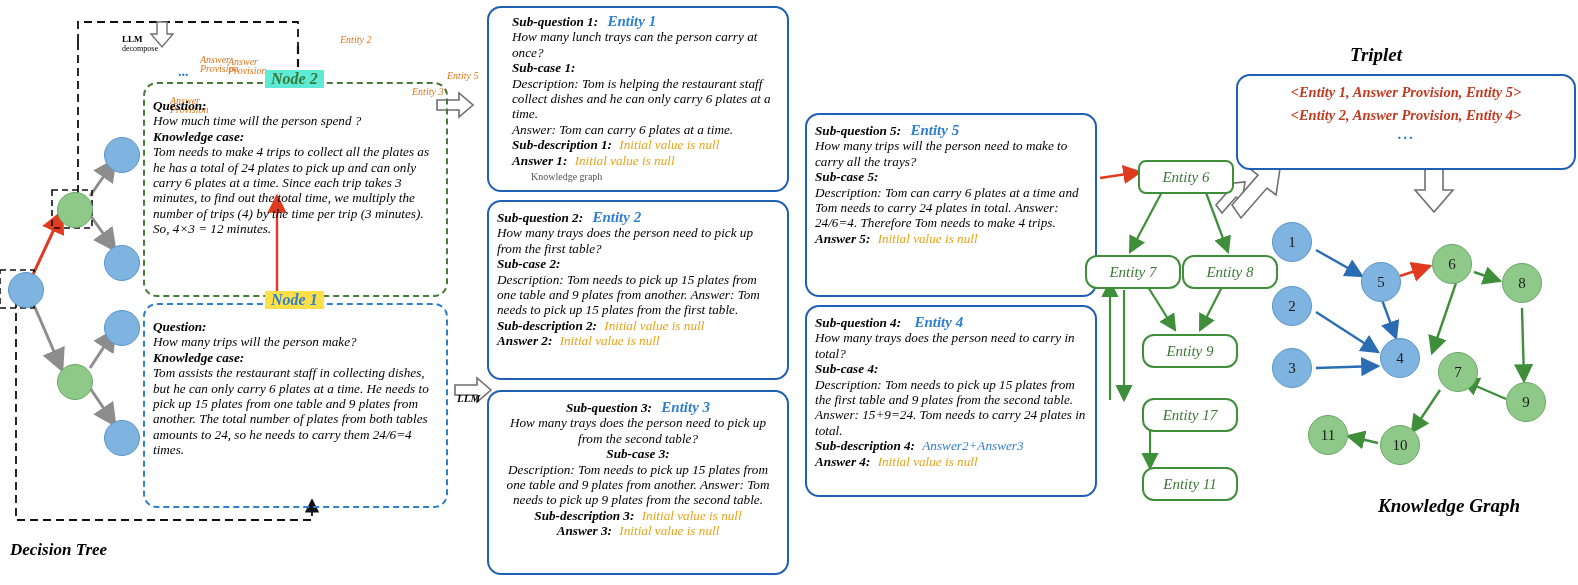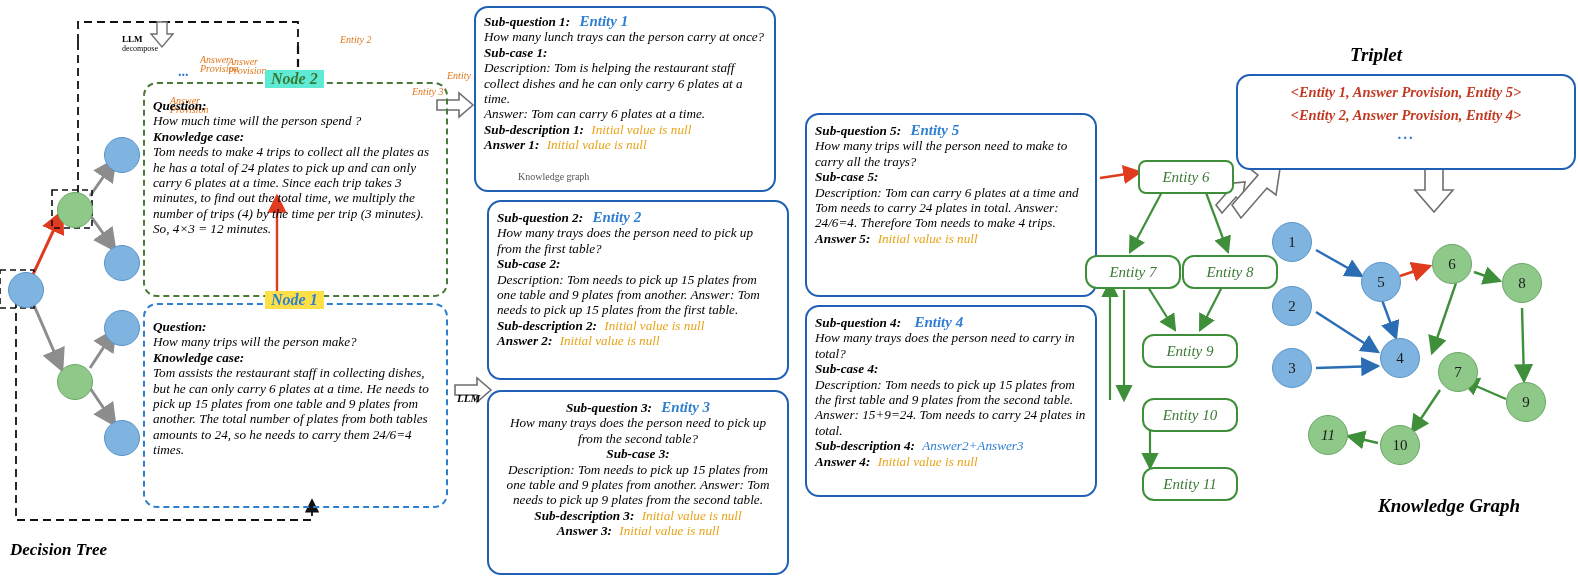--- a/index.html
+++ b/index.html
@@ -162,21 +162,21 @@
   <div class="abs lbl-blue" style="left:120px;top:-14px;background:#fde047;padding:0 6px;font-size:16px;">Node 1</div>
   <div class="txt" style="padding:14px 8px 0 8px;">
     <div class="bd">Question:</div>
     <div class="it">How many trips will the person make?</div>
     <div class="bd">Knowledge case:</div>
     <div class="it">Tom assists the restaurant staff in collecting dishes, but he can only carry 6 plates at a time. He needs to pick up 15 plates from one table and 9 plates from another. The total number of plates from both tables amounts to 24, so he needs to carry them 24/6=4 times.</div>
   </div>
 </div>
 <div class="abs" style="left:457px;top:392px;font-size:11px;font-weight:bold;font-style:italic;">LLM</div>
 
-<div class="box sub-box" style="left:474px;top:6px;width:302px;height:186px;">
+<div class="box sub-box" style="left:487px;top:6px;width:302px;height:186px;padding-left:15px;">
   <div class="txt" style="padding:6px 8px 0 8px;">
     <div><span class="bd">Sub-question 1:</span>
       <span class="lbl-blue" style="margin-left:6px;font-size:15px;">Entity 1</span></div>
     <div class="it">How many lunch trays can the person carry at once?</div>
     <div class="bd">Sub-case 1:</div>
     <div class="it">Description: Tom is helping the restaurant staff collect dishes and he can only carry 6 plates at a time.</div>
     <div class="it">Answer: Tom can carry 6 plates at a time.</div>
     <div><span class="bd">Sub-description 1:</span>
       <span class="orange-n" style="margin-left:4px;">Initial value is null</span></div>
     <div><span class="bd">Answer 1:</span>
@@ -236,35 +236,35 @@
       <span class="blue-n" style="margin-left:4px;">Answer2+Answer3</span></div>
     <div><span class="bd">Answer 4:</span>
       <span class="orange-n" style="margin-left:4px;">Initial value is null</span></div>
   </div>
 </div>
 
 <div class="ent" style="left:1138px;top:160px;width:92px;height:30px;border-radius:8px;">Entity 6</div>
 <div class="ent" style="left:1085px;top:255px;width:92px;height:30px;">Entity 7</div>
 <div class="ent" style="left:1182px;top:255px;width:92px;height:30px;">Entity 8</div>
 <div class="ent" style="left:1142px;top:334px;width:92px;height:30px;">Entity 9</div>
-<div class="ent" style="left:1142px;top:398px;width:92px;height:30px;">Entity 10</div>
+<div class="ent" style="left:1142px;top:398px;width:92px;height:30px;">Entity 17</div>
 <div class="ent" style="left:1142px;top:467px;width:92px;height:30px;">Entity 11</div>
 
 <div class="abs caption" style="left:1350px;top:44px;font-size:19px;">Triplet</div>
 <div class="trip-box" style="left:1236px;top:74px;width:336px;height:92px;">
   <div class="trip-line" style="margin-top:8px;">&lt;Entity 1, Answer Provision, Entity 5&gt;</div>
   <div class="trip-line" style="margin-top:6px;">&lt;Entity 2, Answer Provision, Entity 4&gt;</div>
   <div class="dots" style="margin-top:2px;">...</div>
 </div>
 
 <div class="circ c-blue" style="left:1272px;top:222px;width:38px;height:38px;">1</div>
 <div class="circ c-blue" style="left:1272px;top:286px;width:38px;height:38px;">2</div>
 <div class="circ c-blue" style="left:1272px;top:348px;width:38px;height:38px;">3</div>
 <div class="circ c-blue" style="left:1361px;top:262px;width:38px;height:38px;">5</div>
 <div class="circ c-blue" style="left:1380px;top:338px;width:38px;height:38px;">4</div>
 <div class="circ c-green" style="left:1432px;top:244px;width:38px;height:38px;">6</div>
 <div class="circ c-green" style="left:1502px;top:263px;width=38px;width:38px;height:38px;">8</div>
 <div class="circ c-green" style="left:1438px;top:352px;width:38px;height:38px;">7</div>
 <div class="circ c-green" style="left:1506px;top:382px;width:38px;height:38px;">9</div>
 <div class="circ c-green" style="left:1380px;top:425px;width:38px;height:38px;">10</div>
-<div class="circ c-green" style="left:1308px;top:415px;width:38px;height:38px;font-style:italic;">11</div>
+<div class="circ c-green" style="left:1308px;top:415px;width:38px;height:38px;">11</div>
 
 <div class="abs caption" style="left:1378px;top:495px;font-size:19px;">Knowledge Graph</div>
 
 </body></html>

